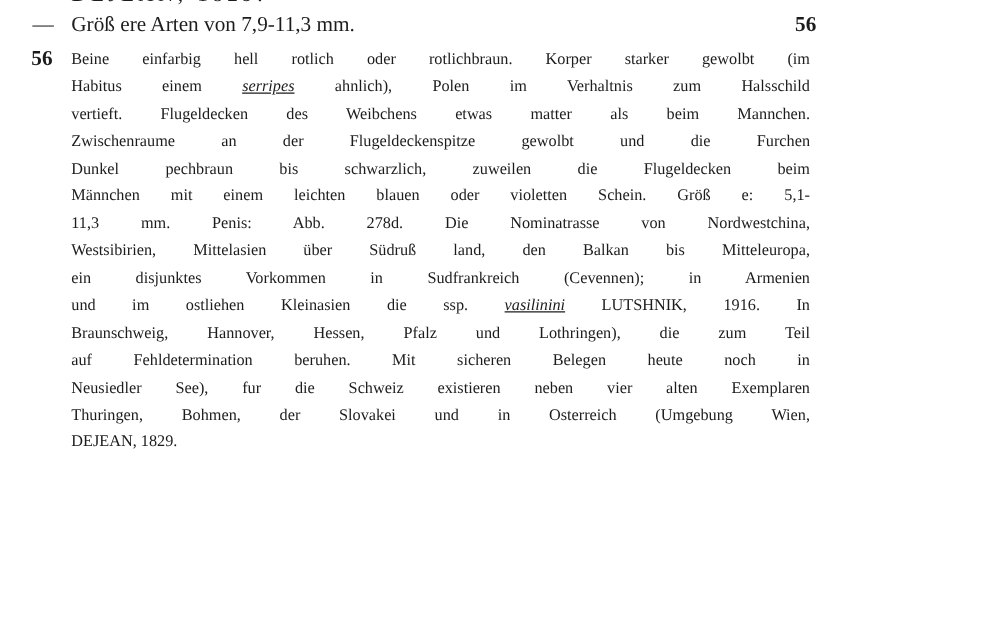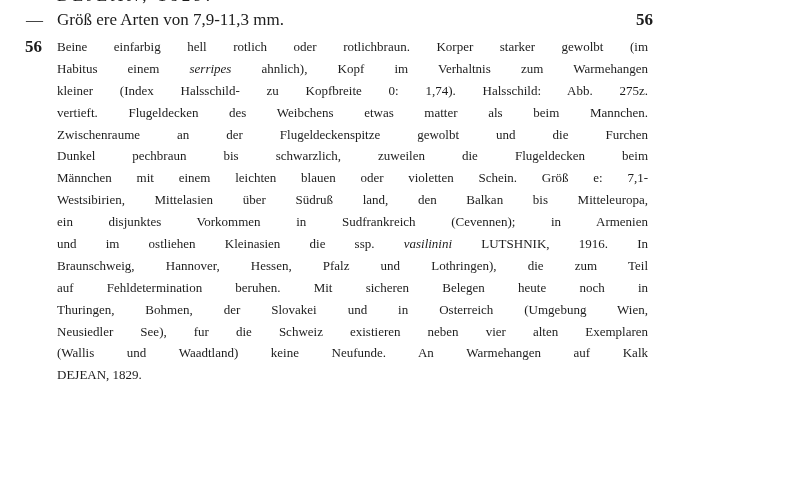--- a/index.html
+++ b/index.html
@@ -59,21 +59,21 @@
     font-size: 13px;
   }
   .tline {
     height: 21.9px;
     line-height: 21.9px;
     text-align: justify;
     text-align-last: justify;
     overflow: hidden;
   }
   .tline.noj { text-align-last: left; }
-  .it { font-style: italic; }
+  .it { font-style: italic; text-decoration: underline; }
   .bi { font-style: italic; font-weight: bold; }
 </style>
 </head>
 <body>
 
 <div class="page" style="background: rgb(255, 255, 255); color: rgb(28, 28, 28);">
 
   <div class="frag-clip">
     <span class="frag-text">DEJEAN, 1829.</span>
   </div>
@@ -81,30 +81,29 @@
   <div class="couplet-a">
     <span class="marker">—</span>
     <span class="ctext">Größ ere Arten von 7,9-11,3 mm.</span>
     <span class="cref">56</span>
   </div>
 
   <span class="enum">56</span>
 
   <div class="para">
       <div class="tline"><span>Beine einfarbig hell rotlich oder rotlichbraun. Korper starker gewolbt (im</span></div>
-      <div class="tline"><span>Habitus einem </span><span class="it">serripes</span><span> ahnlich), Kopf im Verhaltnis zum Warmehangen</span></div>
-      <div class="tline"><span>kleiner (Index Halsschild- zu Kopfbreite 0: 1,74). Halsschild: Abb. 275z.</span></div>
+      <div class="tline"><span>Habitus einem </span><span class="it">serripes</span><span> ahnlich), Polen im Verhaltnis zum Halsschild</span></div>
       <div class="tline"><span>vertieft. Flugeldecken des Weibchens etwas matter als beim Mannchen.</span></div>
       <div class="tline"><span>Zwischenraume an der Flugeldeckenspitze gewolbt und die Furchen</span></div>
       <div class="tline"><span>Dunkel pechbraun bis schwarzlich, zuweilen die Flugeldecken beim</span></div>
-      <div class="tline"><span>Männchen mit einem leichten blauen oder violetten Schein. Größ e: 7,1-</span></div>
+      <div class="tline"><span>Männchen mit einem leichten blauen oder violetten Schein. Größ e: 5,1-</span></div>
+      <div class="tline"><span>11,3 mm. Penis: Abb. 278d. Die Nominatrasse von Nordwestchina,</span></div>
       <div class="tline"><span>Westsibirien, Mittelasien über Südruß land, den Balkan bis Mitteleuropa,</span></div>
       <div class="tline"><span>ein disjunktes Vorkommen in Sudfrankreich (Cevennen); in Armenien</span></div>
       <div class="tline"><span>und im ostliehen Kleinasien die ssp. </span><span class="it">vasilinini</span><span> LUTSHNIK, 1916. In</span></div>
       <div class="tline"><span>Braunschweig, Hannover, Hessen, Pfalz und Lothringen), die zum Teil</span></div>
       <div class="tline"><span>auf Fehldetermination beruhen. Mit sicheren Belegen heute noch in</span></div>
+      <div class="tline"><span>Neusiedler See), fur die Schweiz existieren neben vier alten Exemplaren</span></div>
       <div class="tline"><span>Thuringen, Bohmen, der Slovakei und in Osterreich (Umgebung Wien,</span></div>
-      <div class="tline"><span>Neusiedler See), fur die Schweiz existieren neben vier alten Exemplaren</span></div>
-      <div class="tline"><span>(Wallis und Waadtland) keine Neufunde. An Warmehangen auf Kalk</span></div>
       <div class="tline noj"><span>DEJEAN, 1829.</span></div>
     </div>
 
 </div>
 
 </body></html>

